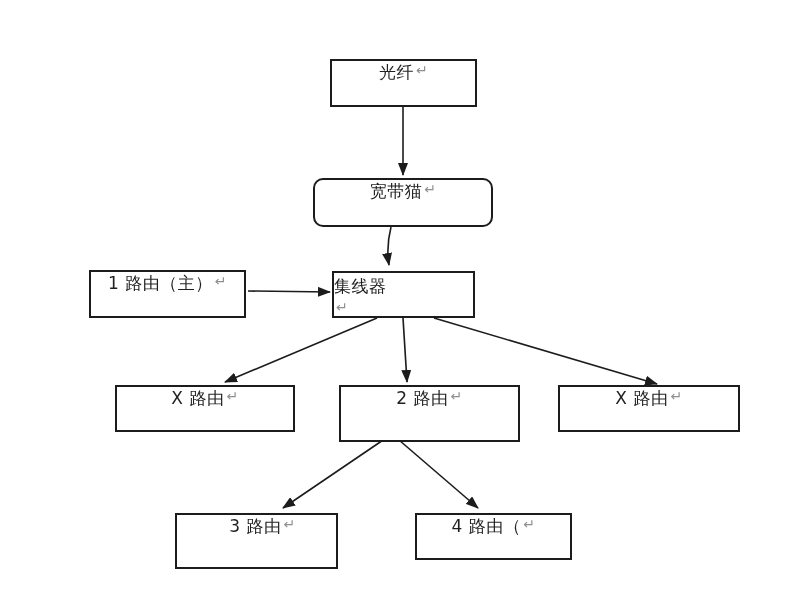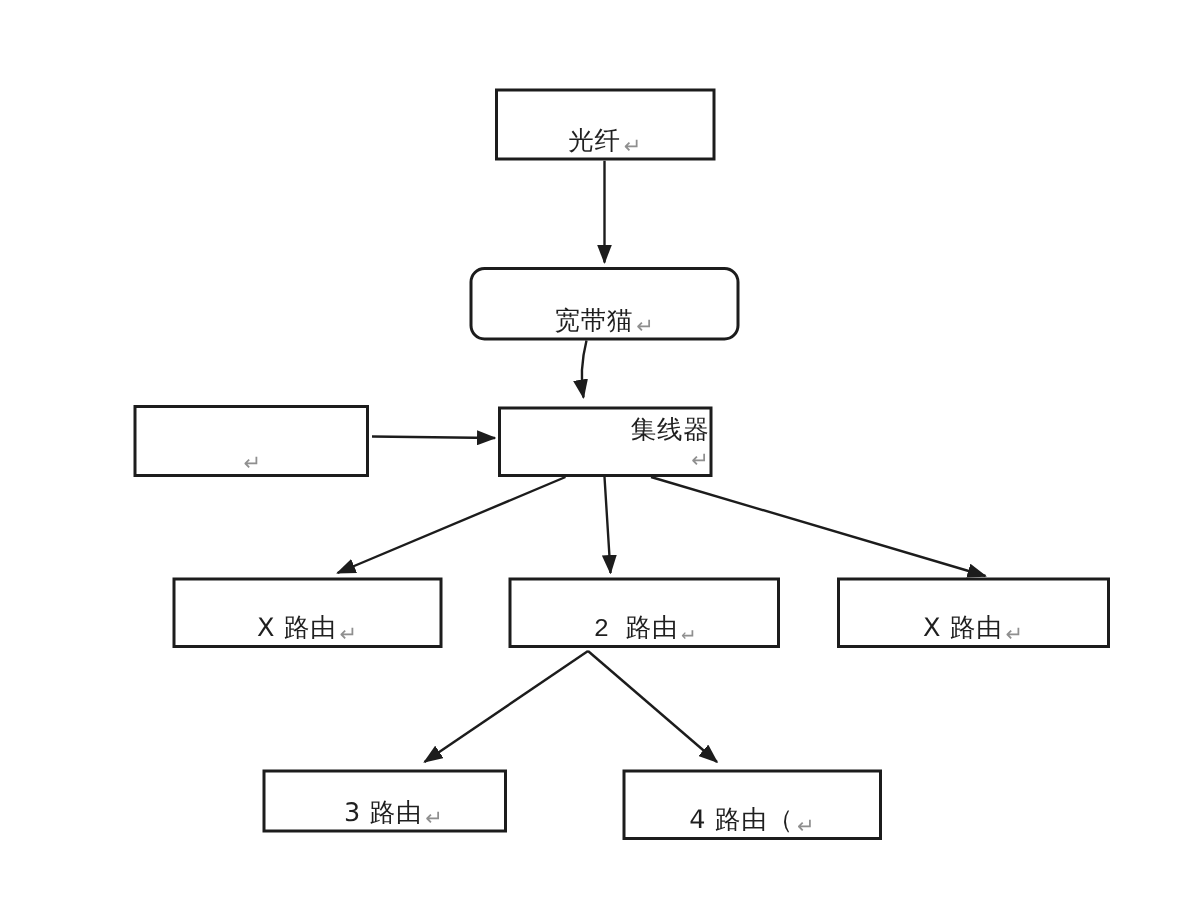--- a/index.html
+++ b/index.html
@@ -35,21 +35,21 @@
   }
   .edges-layer .arrowhead-shape {
     fill: var(--line, #1c1c1c);
   }
   .node {
     position: absolute;
     box-sizing: border-box;
     border: 2px solid var(--border, #1c1c1c);
     background: var(--background, #ffffff);
     display: flex;
-    align-items: flex-end;
+    align-items: flex-start;
     justify-content: center;
     font-size: 17px;
     color: var(--text, #1f1f1f);
     letter-spacing: 0.5px;
     white-space: nowrap;
   }
   .node .pilcrow {
     color: var(--return-mark, #8f8f8f);
     font-size: 14px;
     margin-left: 2px;
@@ -87,41 +87,42 @@
     <span>宽带猫</span>
       <span class="pilcrow">↵</span>
   </div>
 
   <div class="node" style="left:332px; top:271px; width:143px; height:47px;flex-direction:column;">
     <span>集线器</span>
       <span class="pilcrow">↵</span>
   </div>
 
   <div class="node" style="left:89px; top:270px; width:157px; height:48px;">
+    <span>1 路由（主）</span>
       <span class="pilcrow">↵</span>
   </div>
 
   <div class="node" style="left:115px; top:385px; width:180px; height:47px;">
     <span>X 路由</span>
       <span class="pilcrow">↵</span>
   </div>
 
-  <div class="node" style="left:339px; top:385px; width:181px; height:47px;font-family:Liberation Mono, monospace;">
+  <div class="node" style="left:339px; top:385px; width:181px; height:57px;">
     <span>2 路由</span>
       <span class="pilcrow">↵</span>
   </div>
 
   <div class="node" style="left:558px; top:385px; width:182px; height:47px;">
     <span>X 路由</span>
       <span class="pilcrow">↵</span>
   </div>
 
-  <div class="node" style="left:175px; top:513px; width:163px; height:42px;padding-left:12px;">
+  <div class="node" style="left:175px; top:513px; width:163px; height:56px;padding-left:12px;">
     <span>3 路由</span>
       <span class="pilcrow">↵</span>
   </div>
 
-  <div class="node" style="left:415px; top:513px; width:173px; height:47px;">
+  <div class="node" style="left:415px; top:513px; width:157px; height:47px;">
     <span>4 路由（</span>
       <span class="pilcrow">↵</span>
   </div>
 
 </div>
 
 </body></html>

